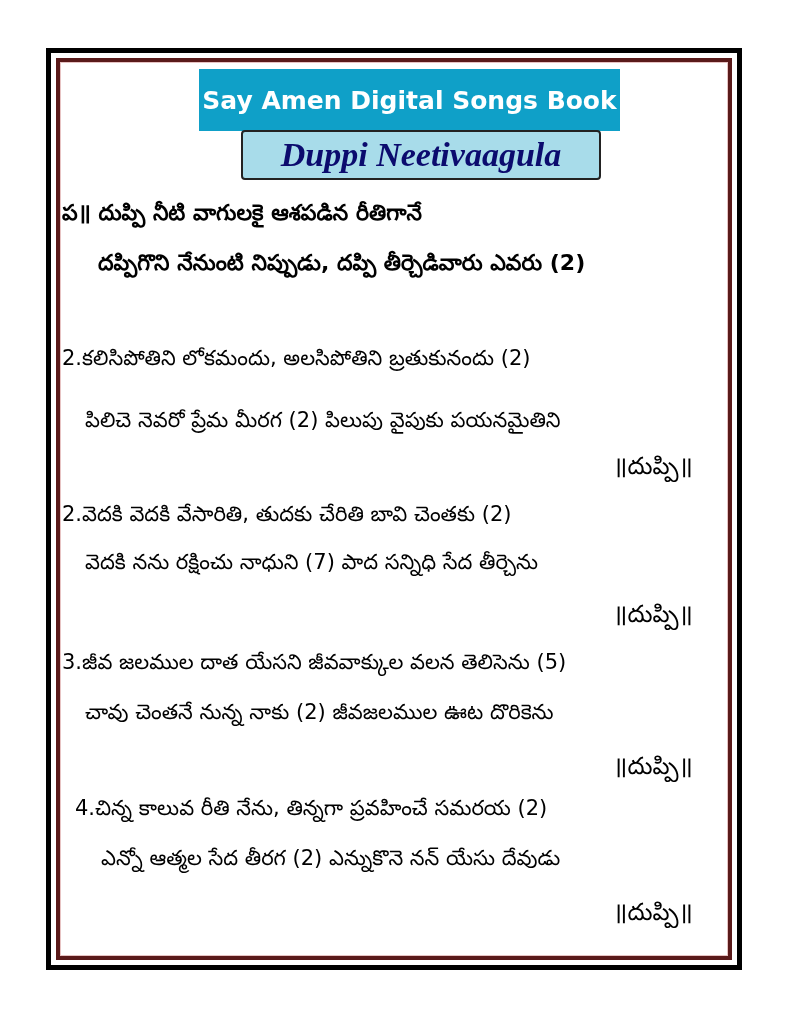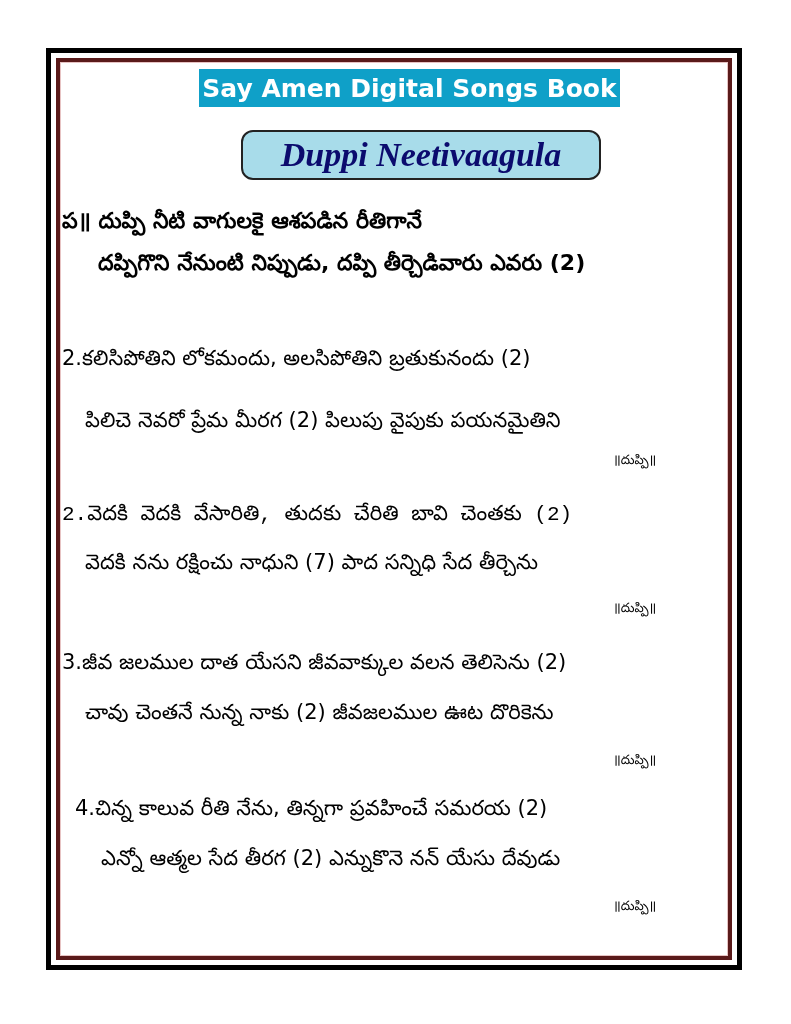--- a/index.html
+++ b/index.html
@@ -7,59 +7,59 @@
   .outer-frame {
     position: absolute; left: 46px; top: 48px; width: 696px; height: 922px;
     border: 5px solid #000000; box-sizing: border-box;
   }
   .inner-frame {
     position: absolute; left: 56px; top: 58px; width: 676px; height: 902px;
     border: 4px solid #5a1a1a; box-sizing: border-box;
     box-shadow: inset 0 0 0 1px #e7c3c3;
   }
   .banner {
-    position: absolute; left: 199px; top: 69px; width: 421px; height: 38px;
+    position: absolute; left: 199px; top: 69px; width: 421px; height: 62px;
     background: #0fa0c8; color: #ffffff;
     font-family: "DejaVu Sans", sans-serif; font-weight: bold; font-size: 25px;
     display: flex; align-items: center; justify-content: center; letter-spacing: 0px;
   }
   .song-title {
     position: absolute; left: 241px; top: 130px; width: 360px; height: 50px;
-    background: #a8dcea; border: 2px solid #222222; border-radius: 12px;
+    background: #a8dcea; border: 2px solid #222222; border-radius: 4px;
     box-sizing: border-box; display: flex; align-items: center; justify-content: center;
     font-family: "Liberation Serif", serif; font-style: italic; font-weight: bold;
     font-size: 34px; color: #0b0b6e;
   }
   .lyric {
     position: absolute; color: #000000; white-space: nowrap;
     font-family: "DejaVu Sans", sans-serif;
   }
   .pallavi { font-weight: bold; font-size: 22px; }
   .verse { font-size: 21px; }
-  .refrain { font-size: 13px; }
+  .refrain { font-size: 24px; }
 </style>
 </head>
 <body>
 
 <div class="outer-frame"></div>
 <div class="inner-frame"></div>
 
 <div class="banner">Say Amen Digital Songs Book</div>
 <div class="song-title">Duppi Neetivaagula</div>
 
-<div class="lyric pallavi" style="left:62px; top:200px;margin-top:8px;">ప॥ దుప్పి నీటి వాగులకై ఆశపడిన రీతిగానే</div>
+<div class="lyric pallavi" style="left:62px; top:200px;">ప॥ దుప్పి నీటి వాగులకై ఆశపడిన రీతిగానే</div>
 <div class="lyric pallavi" style="left:98px; top:250px;">దప్పిగొని నేనుంటి నిప్పుడు, దప్పి తీర్చెడివారు ఎవరు (2)</div>
 
 <div class="lyric verse" style="left:62px; top:346px;">2.కలిసిపోతిని లోకమందు, అలసిపోతిని బ్రతుకునందు (2)</div>
 <div class="lyric verse" style="left:85px; top:408px;">పిలిచె నెవరో ప్రేమ మీరగ (2)  పిలుపు వైపుకు పయనమైతిని</div>
 <div class="lyric refrain" style="left:613px; top:452px;">॥దుప్పి॥</div>
 
-<div class="lyric verse" style="left:62px; top:502px;font-family:Liberation Mono, monospace;">2.వెదకి వెదకి వేసారితి, తుదకు చేరితి బావి చెంతకు (2)</div>
+<div class="lyric verse" style="left:62px; top:502px;">2.వెదకి వెదకి వేసారితి, తుదకు చేరితి బావి చెంతకు (2)</div>
 <div class="lyric verse" style="left:85px; top:550px;">వెదకి నను రక్షించు నాధుని (7) పాద సన్నిధి సేద తీర్చెను</div>
 <div class="lyric refrain" style="left:613px; top:600px;">॥దుప్పి॥</div>
 
-<div class="lyric verse" style="left:62px; top:650px;">3.జీవ జలముల దాత యేసని జీవవాక్కుల వలన తెలిసెను (2)</div>
+<div class="lyric verse" style="left:62px; top:650px;">3.జీవ జలముల దాత యేసని జీవవాక్కుల వలన తెలిసెను (5)</div>
 <div class="lyric verse" style="left:85px; top:700px;text-align:center;">చావు చెంతనే నున్న నాకు (2) జీవజలముల ఊట దొరికెను</div>
 <div class="lyric refrain" style="left:613px; top:752px;">॥దుప్పి॥</div>
 
 <div class="lyric verse" style="left:75px; top:796px;">4.చిన్న కాలువ రీతి నేను, తిన్నగా ప్రవహించే సమరయ (2)</div>
 <div class="lyric verse" style="left:85px; top:846px;margin-left:16px;">ఎన్నో ఆత్మల సేద తీరగ (2) ఎన్నుకొనె నన్ యేసు దేవుడు</div>
 <div class="lyric refrain" style="left:613px; top:898px;">॥దుప్పి॥</div>
 
 </body></html>

